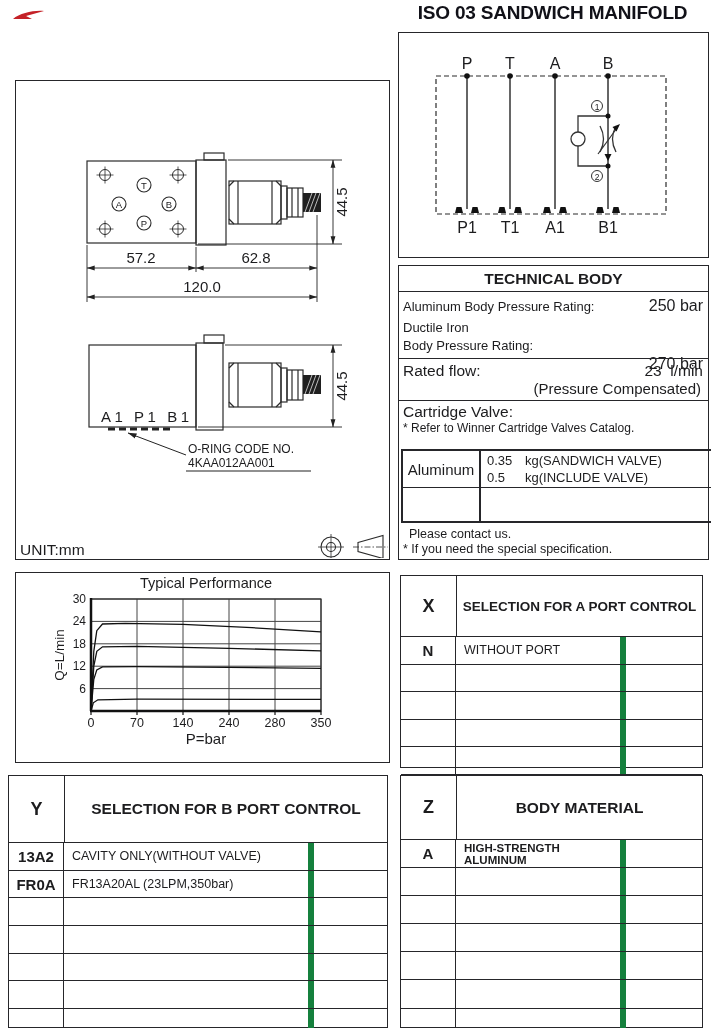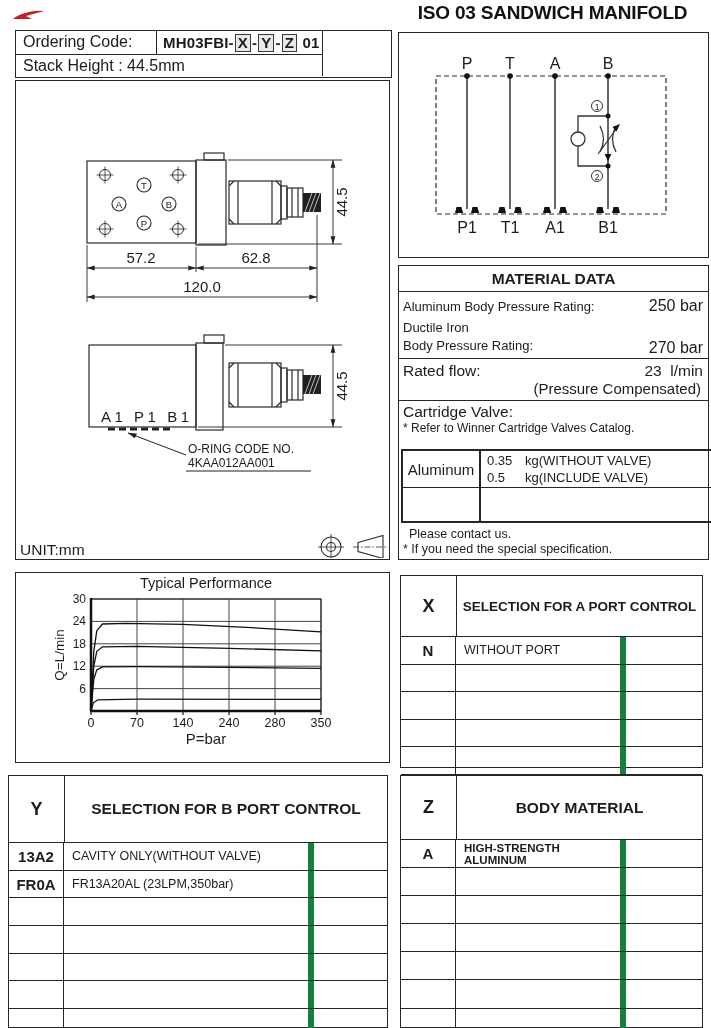--- a/index.html
+++ b/index.html
@@ -42,28 +42,20 @@
 </style>
 </head>
 <body>
 
 <div id="page">
 
   <svg class="abs" style="left:10px;top:7px;" width="36" height="16">
     <path d="M3,12 C10,6 24,3 34,4 L16,9 L22,12 Z" fill="#c42127"></path>
   </svg>
 
-  <div class="abs bdr" style="left:15px;top:30px;width:377px;height:48px;">
-    <div class="abs" style="left:140px;top:0;width:0;height:24px;border-left:1.5px solid #26262a;"></div>
-    <div class="abs" style="left:306px;top:0;width:0;height:45px;border-left:1.5px solid #26262a;"></div>
-    <div class="abs" style="left:0;top:23px;width:307px;height:0;border-top:1.5px solid #26262a;"></div>
-    <div id="ordering-label" class="abs" style="left:7px;top:2px;">Ordering Code:</div>
-    <div id="ordering-code" class="abs" style="left:147px;top:3px;"><span>MH03FBI-</span><span class="bx">X</span><span>-</span><span class="bx">Y</span><span>-</span><span class="bx">Z</span> <span>01</span></div>
-    <div id="stack-height" class="abs" style="left:7px;top:26px;">Stack Height : 44.5mm</div>
-  </div>
 
   <div id="doc-title" class="abs" style="left:396px;top:2px;width:313px;">ISO 03 SANDWICH MANIFOLD</div>
 
   <div class="abs bdr" style="left:398px;top:32px;width:311px;height:226px;">
     <svg width="308" height="223" viewBox="0 0 308 223">
       <rect x="37" y="43" width="230" height="138" fill="none" stroke="#2b2b2b" stroke-width="1.2" stroke-dasharray="5,3"></rect>
 
       <line x1="68" y1="43" x2="68" y2="176" stroke="#333" stroke-width="1.5"></line>
       <line x1="111" y1="43" x2="111" y2="176" stroke="#333" stroke-width="1.5"></line>
       <line x1="156" y1="43" x2="156" y2="176" stroke="#333" stroke-width="1.5"></line>
@@ -229,26 +221,26 @@
         <circle cx="315" cy="466" r="10" stroke-width="1.1"></circle>
         <line x1="302" y1="466" x2="328" y2="466" stroke-width=".8"></line>
         <line x1="315" y1="453" x2="315" y2="479" stroke-width=".8"></line>
         <polygon points="342,461.5 367,454.5 367,477.5 342,470.5" stroke-width="1.1"></polygon>
         <line x1="337" y1="466" x2="372" y2="466" stroke-width=".8" stroke-dasharray="6,2,1.5,2"></line>
       </g>
     </svg>
   </div>
 
   <div class="abs bdr" style="left:398px;top:265px;width:311px;height:295px;">
-    <div class="abs td-header" style="left:0;top:0;width:100%;height:26px;">MATERIAL DATA</div>
+    <div class="abs td-header" style="left:0;top:0;width:100%;height:26px;">TECHNICAL BODY</div>
     <div class="abs" style="left:4px;top:28px;width:300px;height:24px;display:flex;justify-content:space-between;align-items:center;">
       <span class="td-lbl">Aluminum Body Pressure Rating:</span>
       <span class="td-val">250 bar</span>
     </div>
-    <div class="abs" style="left:4px;top:53px;width:300px;height:38px;display:flex;justify-content:space-between;">
+    <div class="abs" style="left:4px;top:53px;width:300px;height:38px;display:flex;justify-content:space-between;flex-direction:column;">
       <span class="td-lbl" style="line-height:18px;"><span>Ductile Iron</span><br><span>Body Pressure Rating:</span></span>
       <span class="td-val" style="align-self:flex-end;">270 bar</span>
     </div>
     <div class="abs sep" style="left:0;top:92px;width:100%;"></div>
     <div class="abs" style="left:4px;top:96px;width:300px;height:38px;">
       <div style="display:flex;justify-content:space-between;font-size:15.5px;">
         <span>Rated flow:</span>
         <span><span>23</span>&nbsp;&nbsp;<span>l/min</span></span>
       </div>
       <div style="text-align:right;font-size:15px;padding-right:2px;">(Pressure Compensated)</div>
@@ -257,21 +249,21 @@
     <div class="abs" style="left:4px;top:137px;width:300px;height:46px;">
       <div style="font-size:15.5px;">Cartridge Valve:</div>
       <div class="small-note">* Refer to Winner Cartridge Valves Catalog.</div>
     </div>
     <div class="abs wt-table" style="left:2px;top:183px;width:352px;height:74px;">
       <div style="display:flex;height:37px;border-bottom:1.5px solid #26262a;box-sizing:border-box;">
         <div class="wt-left" style="width:76px;">Aluminum</div>
         <div style="flex:1;padding:1px 0 0 6px;">
           <div class="wt-line">
               <span class="wt-num">0.35</span>
-              <span>kg(WITHOUT VALVE)</span>
+              <span>kg(SANDWICH VALVE)</span>
             </div>
           <div class="wt-line">
               <span class="wt-num">0.5</span>
               <span>kg(INCLUDE VALVE)</span>
             </div>
         </div>
       </div>
       <div style="display:flex;height:33px;">
         <div class="wt-left" style="width:76px;"></div>
         <div style="flex:1;"></div>

